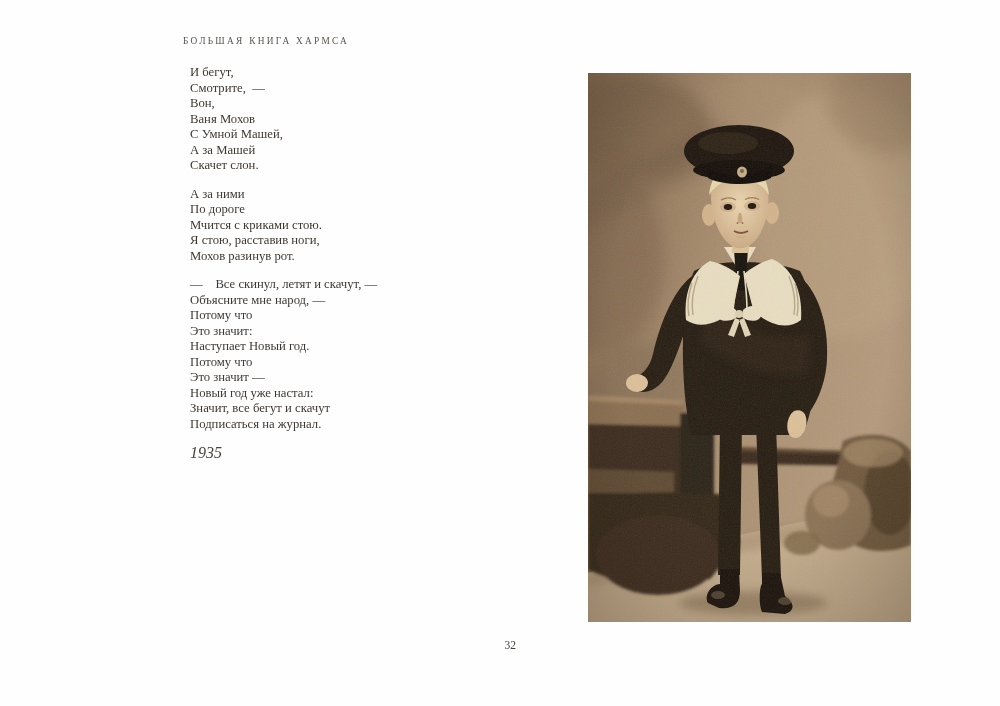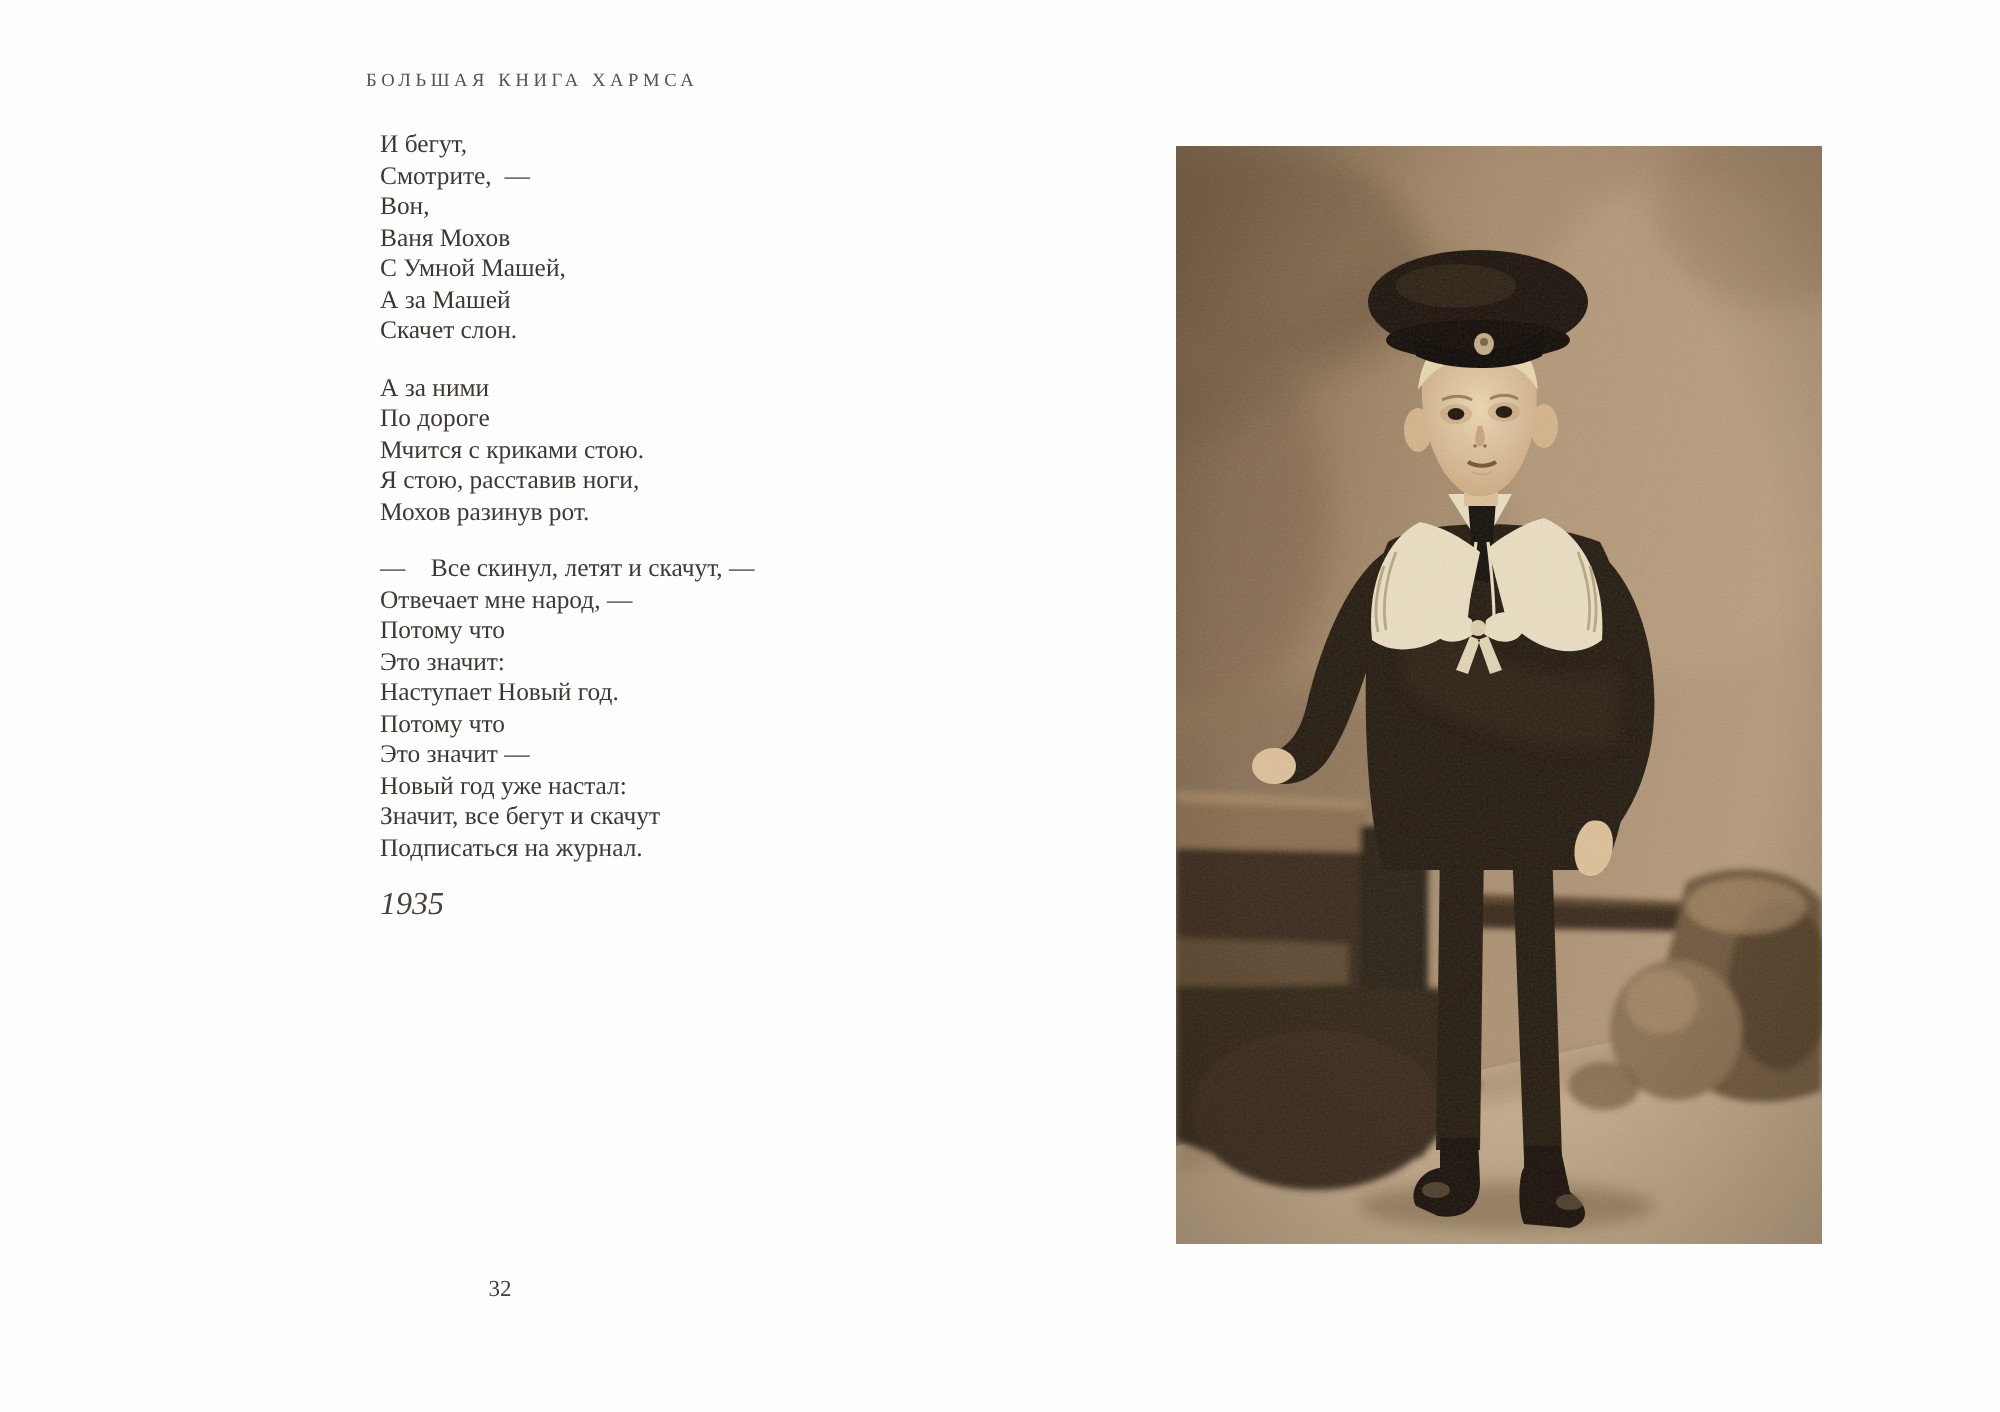--- a/index.html
+++ b/index.html
@@ -24,21 +24,21 @@
     font-size:12.7px;line-height:15.5px;
     color:#3e3833;white-space:nowrap;margin-top:15px;
   }
   .stanza{margin:0 0 13px 0;padding:0;}
   .line{display:block;}
   .poem-year{
     font-style:italic;font-size:16px;margin-top:2px;color:#49423b;
   }
   .page-number{
     position:absolute;left:0;top:639px;width:500px;
-    text-align:center;font-size:11.5px;color:#46403a;
+    text-align:right;font-size:11.5px;color:#46403a;padding-left:16px;
   }
 
   .photo-figure{
     position:absolute;left:88px;top:73px;margin:0;
     width:323px;height:549px;
   }
   .photo-figure svg{display:block;filter:blur(.3px);}
 </style>
 </head>
 <body>
@@ -60,21 +60,21 @@
       </p>
       <p class="stanza">
         <span class="line">А за ними</span>
         <span class="line">По дороге</span>
         <span class="line">Мчится с криками стою.</span>
         <span class="line">Я стою, расставив ноги,</span>
         <span class="line">Мохов разинув рот.</span>
       </p>
       <p class="stanza">
         <span class="line">— Все скинул, летят и скачут, —</span>
-        <span class="line">Отвечает мне народ, —</span>
+        <span class="line">Объясните мне народ, —</span>
         <span class="line">Потому что</span>
         <span class="line">Это значит:</span>
         <span class="line">Наступает Новый год.</span>
         <span class="line">Потому что</span>
         <span class="line">Это значит —</span>
         <span class="line">Новый год уже настал:</span>
         <span class="line">Значит, все бегут и скачут</span>
         <span class="line">Подписаться на журнал.</span>
       </p>
       <div class="poem-year">1935</div>

